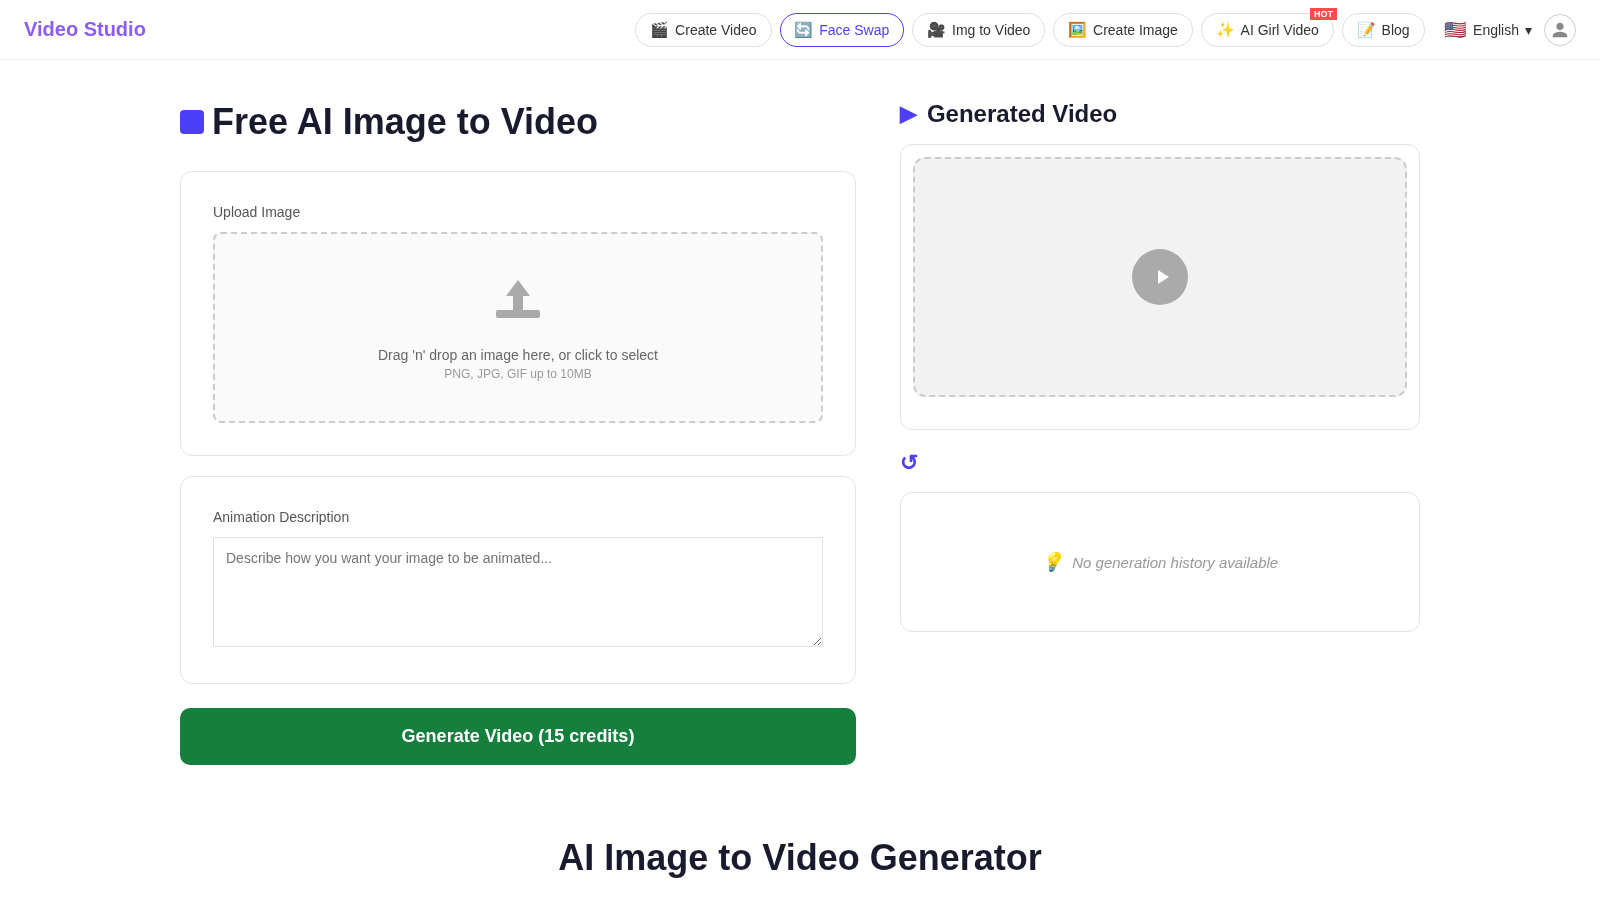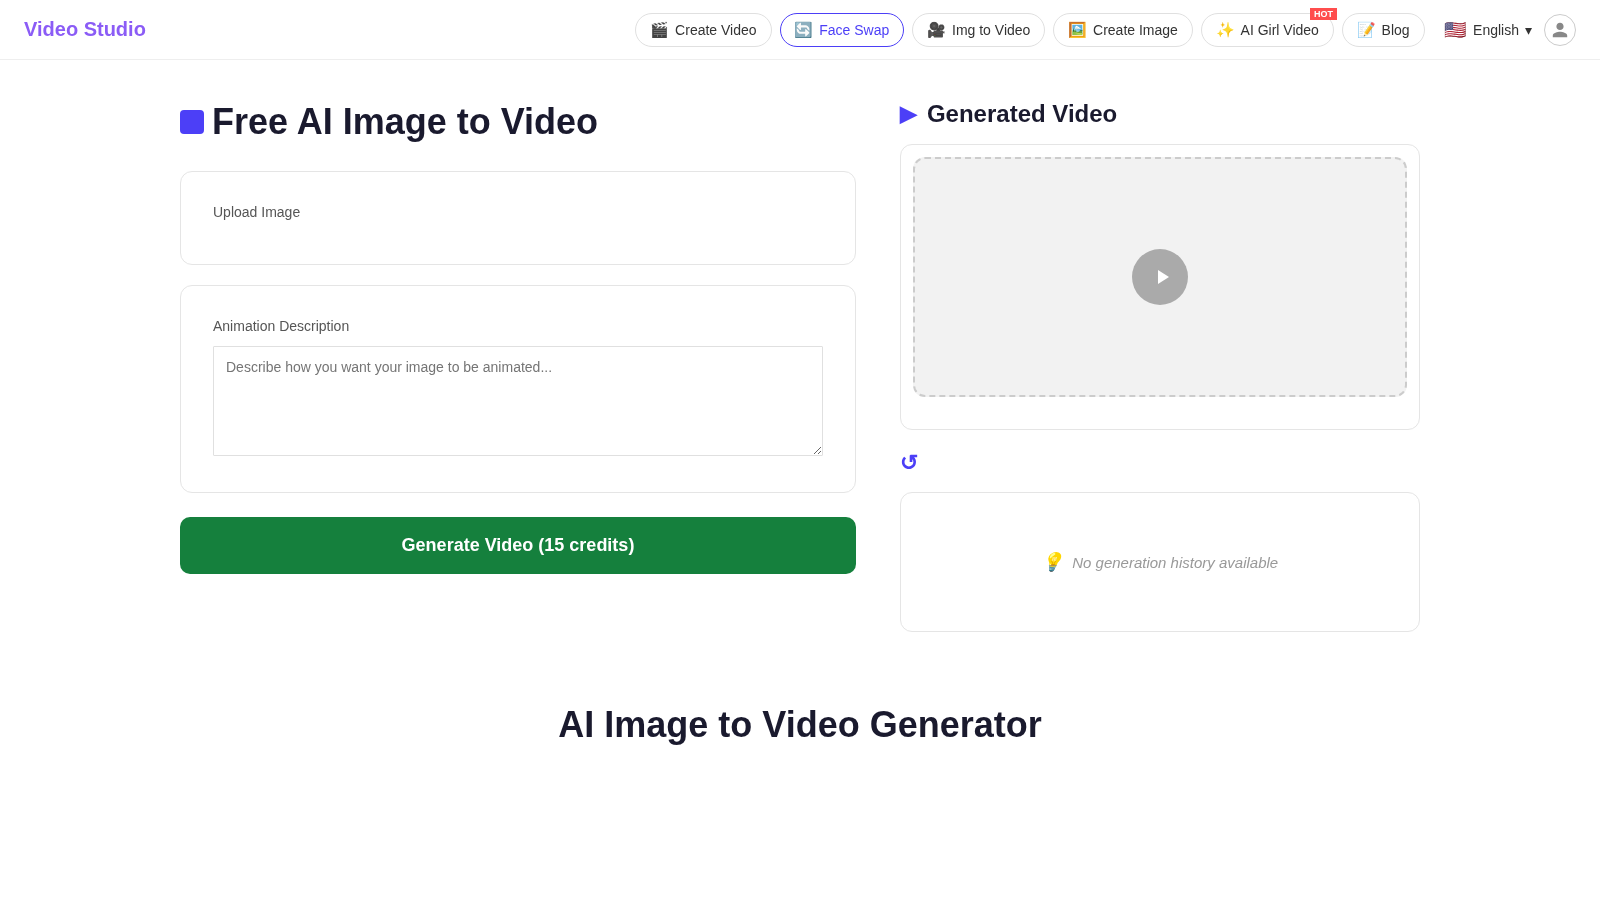--- a/index.html
+++ b/index.html
@@ -315,20 +315,30 @@
 
     <div>
       <h1 class="page-title">
         <span class="page-title-icon"></span><span>Free AI Image to Video</span><br>
       </h1>
     </div>
 
     
     <div class="card">
       <div class="card-label">Upload Image</div>
+      <div class="upload-zone">
+        <div class="upload-icon">
+          <svg viewBox="0 0 52 52" xmlns="http://www.w3.org/2000/svg">
+            <rect x="4" y="36" width="44" height="8" rx="2" fill="#aaa"></rect>
+            <polygon points="26,6 14,22 21,22 21,36 31,36 31,22 38,22" fill="#aaa"></polygon>
+          </svg>
+        </div>
+        <div class="upload-text">Drag 'n' drop an image here, or click to select</div>
+        <div class="upload-subtext">PNG, JPG, GIF up to 10MB</div>
+      </div>
     </div>
 
     
     <div class="card">
       <div class="card-label">Animation Description</div>
       <textarea class="textarea-field" placeholder="Describe how you want your image to be animated..." style=""></textarea>
     </div>
 
     
     <button class="generate-btn">

